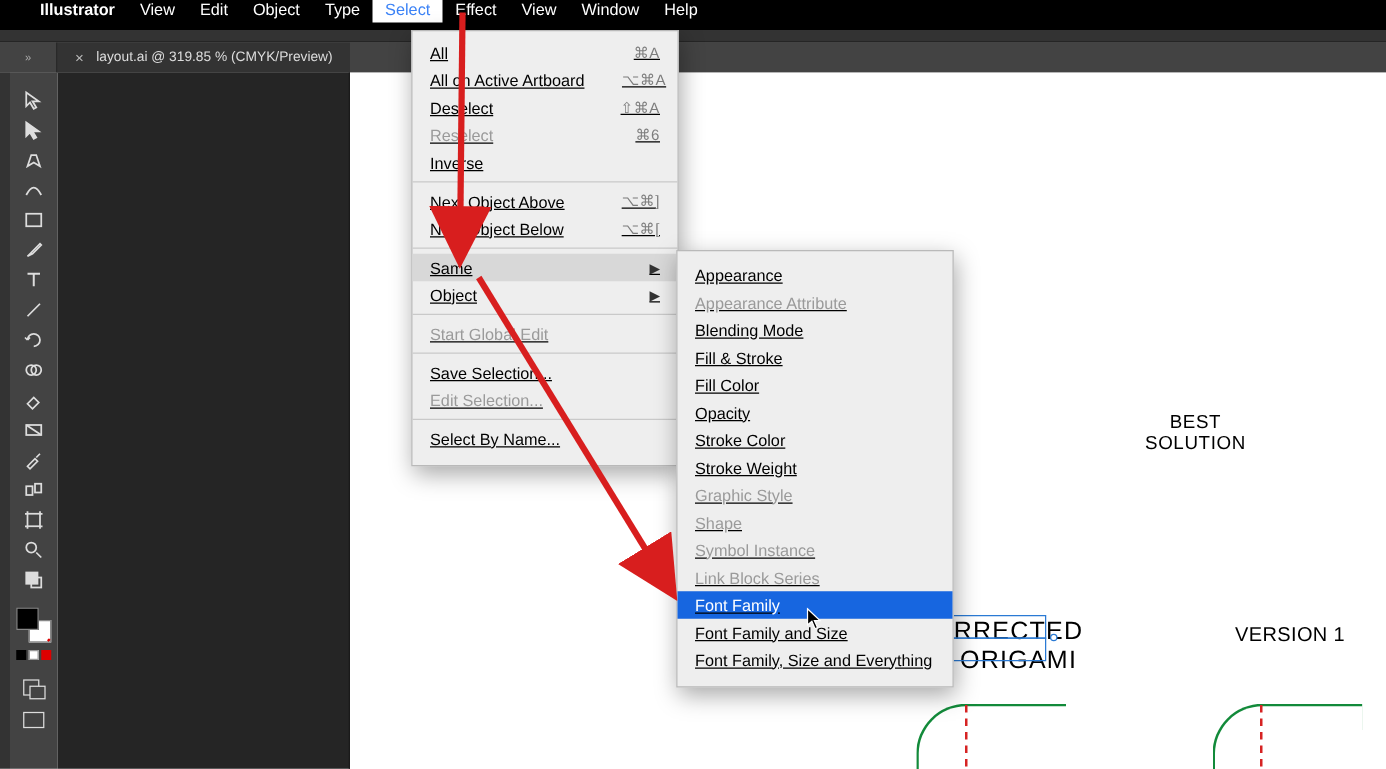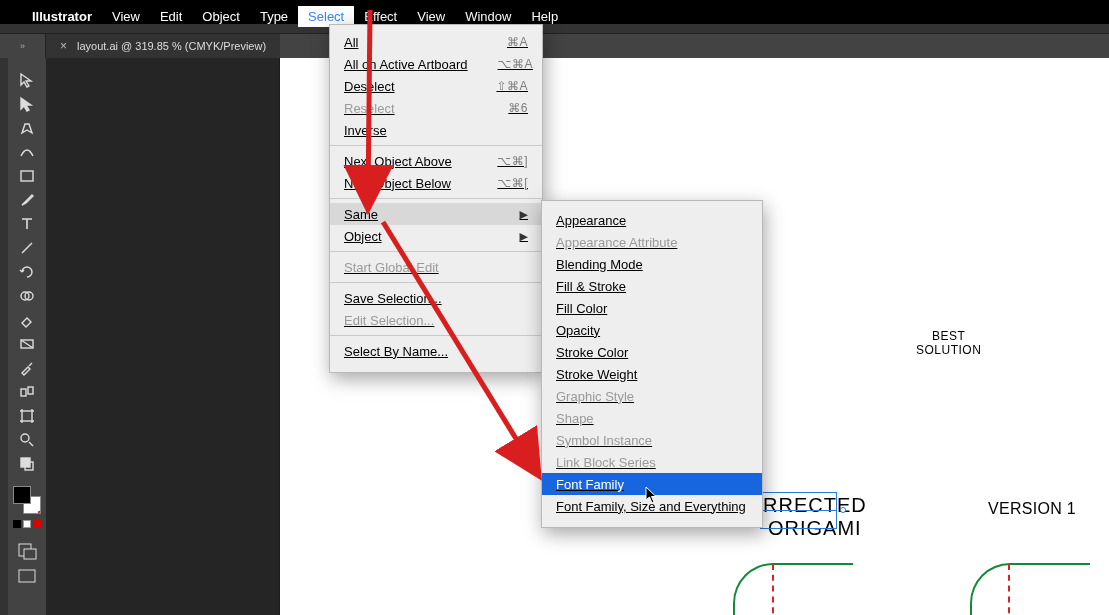--- a/index.html
+++ b/index.html
@@ -1,18 +1,18 @@
 <!DOCTYPE html>
 <html><head>
 <meta charset="utf-8">
 <style>
   * { margin: 0; padding: 0; box-sizing: border-box; font-family: -apple-system, BlinkMacSystemFont, "Segoe UI", Helvetica, Arial, sans-serif; }
   html, body { width: 1109px; height: 615px; overflow: hidden; background: #fff; }
   
-  .menubar { height: 24px; background: #000; color: #fff; display: flex; align-items: flex-end; padding: 0 12px; font-size: 13px; gap: 20px; }
+  .menubar { height: 24px; background: #000; color: #fff; display: flex; align-items: flex-start; padding: 0 12px; font-size: 13px; gap: 20px; }
   .menubar .apple { font-size: 14px; }
   .menubar .appname { font-weight: 600; }
   .menubar .menu-item { cursor: default; }
   .menubar .menu-item.open { background: #fff; color: #3b82f6; padding: 3px 10px; border-radius: 0; margin: -3px -10px; }
   
   .sub-top { height: 10px; background: #333; border-bottom: 1px solid #222; }
   
   .tabrow { height: 24px; background: #333; display: flex; align-items: center; }
   .tab-spacer { width: 46px; height: 100%; background: #434343; border-right: 1px solid #222; display: flex; align-items: center; justify-content: center; }
   .tab-spacer .chev { font-size: 9px; color: #aaa; }
@@ -36,21 +36,21 @@
   .mini-colors .c2{ background:#fff; border:1px solid #999; box-sizing:border-box;}
   .mini-colors .c3{ background:#d00;}
   .bottom-tools { margin-top: 14px; display:flex; flex-direction:column; gap:8px; align-items:center;}
   .bottom-tools .bt { width:20px; height:18px; }
 
   
   .darkcol { width: 234px; background: #252525; border-right: 1px solid #1a1a1a; }
   
   .canvas { flex: 1; background: #fff; position: relative; }
   .canvas .txt { position: absolute; font-family: Arial, sans-serif; color: #000; }
-  .best   { top: 271px; left: 636px; font-size: 12px; text-align: center; letter-spacing: 0.5px; }
+  .best   { top: 271px; left: 636px; font-size: 15px; text-align: center; letter-spacing: 0.5px; }
   .version{ top: 442px; left: 708px; font-size: 16px; letter-spacing: 0.3px; }
 
   
   .selgroup { position: absolute; top: 436px; left: 483px; font-size: 20px; letter-spacing: 1px; color: #000; font-family: Arial, sans-serif; text-align: center; }
   .selgroup .ln { position: relative; }
   .selbox { position:absolute; border: 1px solid #2a7ad4; pointer-events:none; }
   .sb1 { top: 434px; left: 480px; width: 77px; height: 19px; }
   .sb2 { top: 452px; left: 480px; width: 77px; height: 19px; }
   .sel-handle { position:absolute; width:6px; height:6px; background:#fff; border:1px solid #2a7ad4; border-radius:50%;}
   .sh1 { top: 449px; left: 560px; }
@@ -340,20 +340,23 @@
   <div class="row disabled">
       <span>Symbol Instance</span>
     </div>
   <div class="row disabled">
       <span>Link Block Series</span>
     </div>
   <div class="row selected">
       <span>Font Family</span>
     </div>
   <div class="row">
+      <span>Font Family and Size</span>
+    </div>
+  <div class="row">
       <span>Font Family, Size and Everything</span>
     </div>
 </div>
 
 <div class="anno" style="top:0;left:0">
   <svg width="1109" height="615">
     <defs>
       <marker id="ah" markerWidth="10" markerHeight="10" refX="7" refY="5" orient="auto">
         <path d="M0 0 L10 5 L0 10 Z" fill="#d81e1e"></path>
       </marker>

